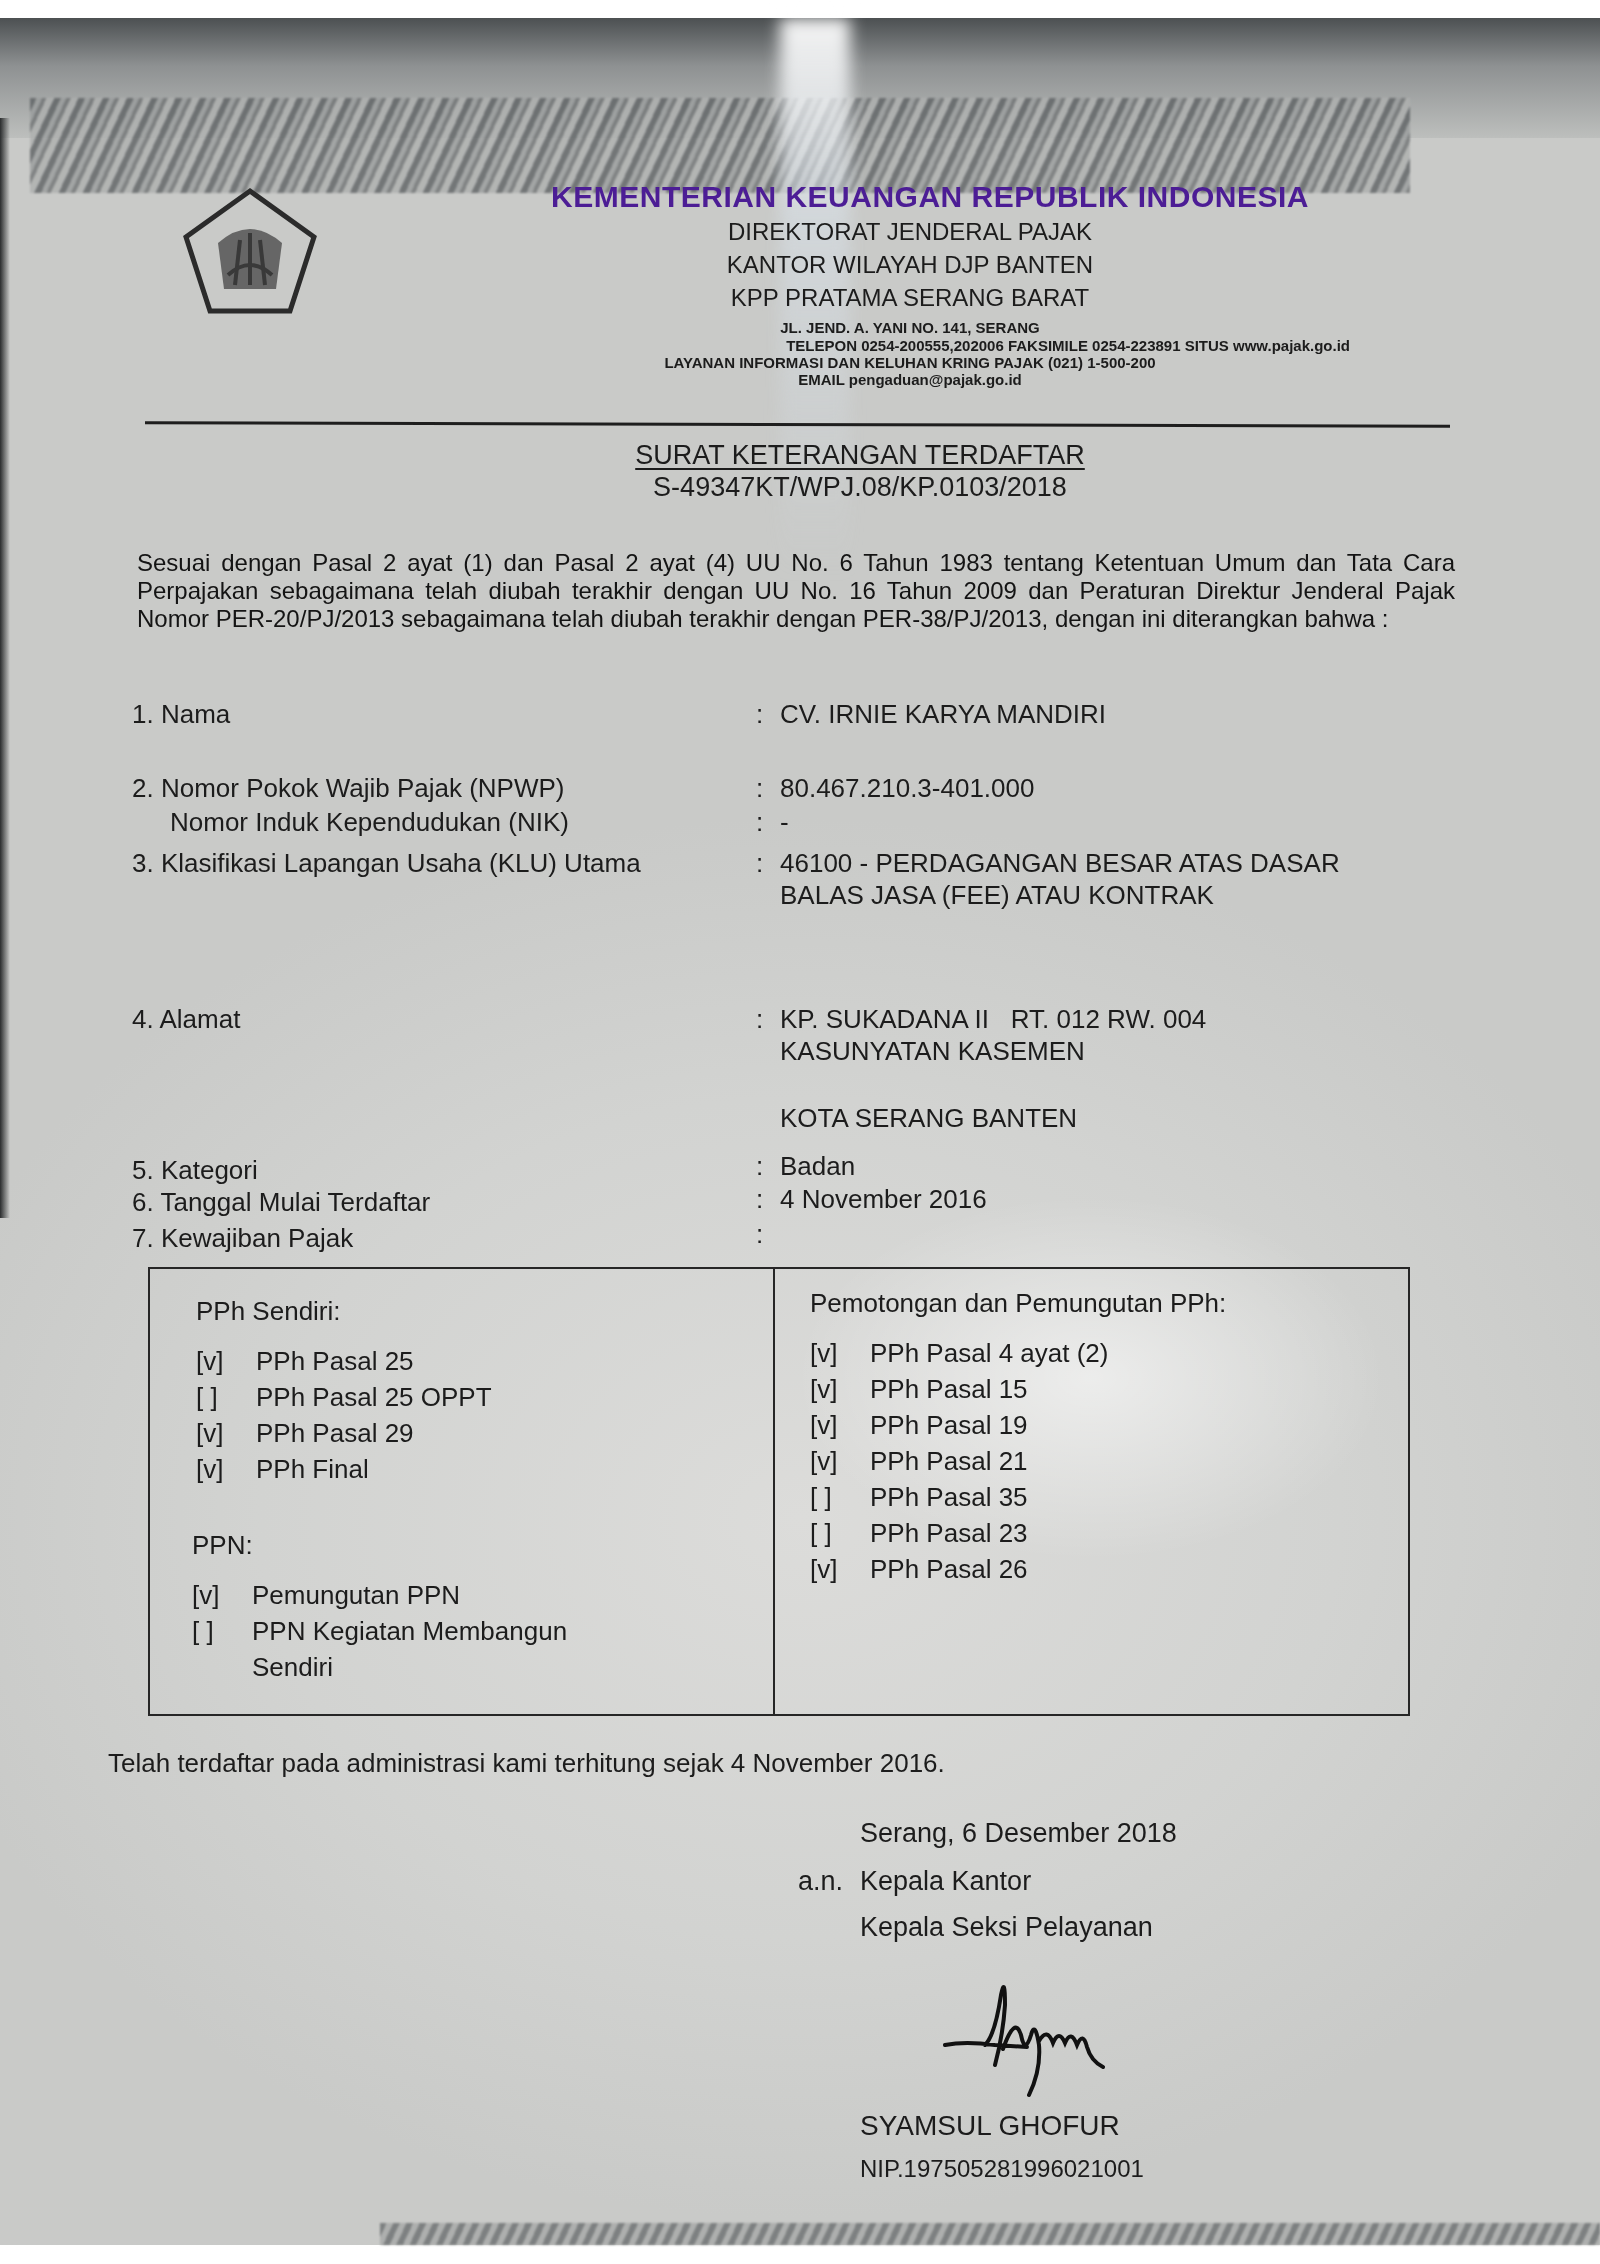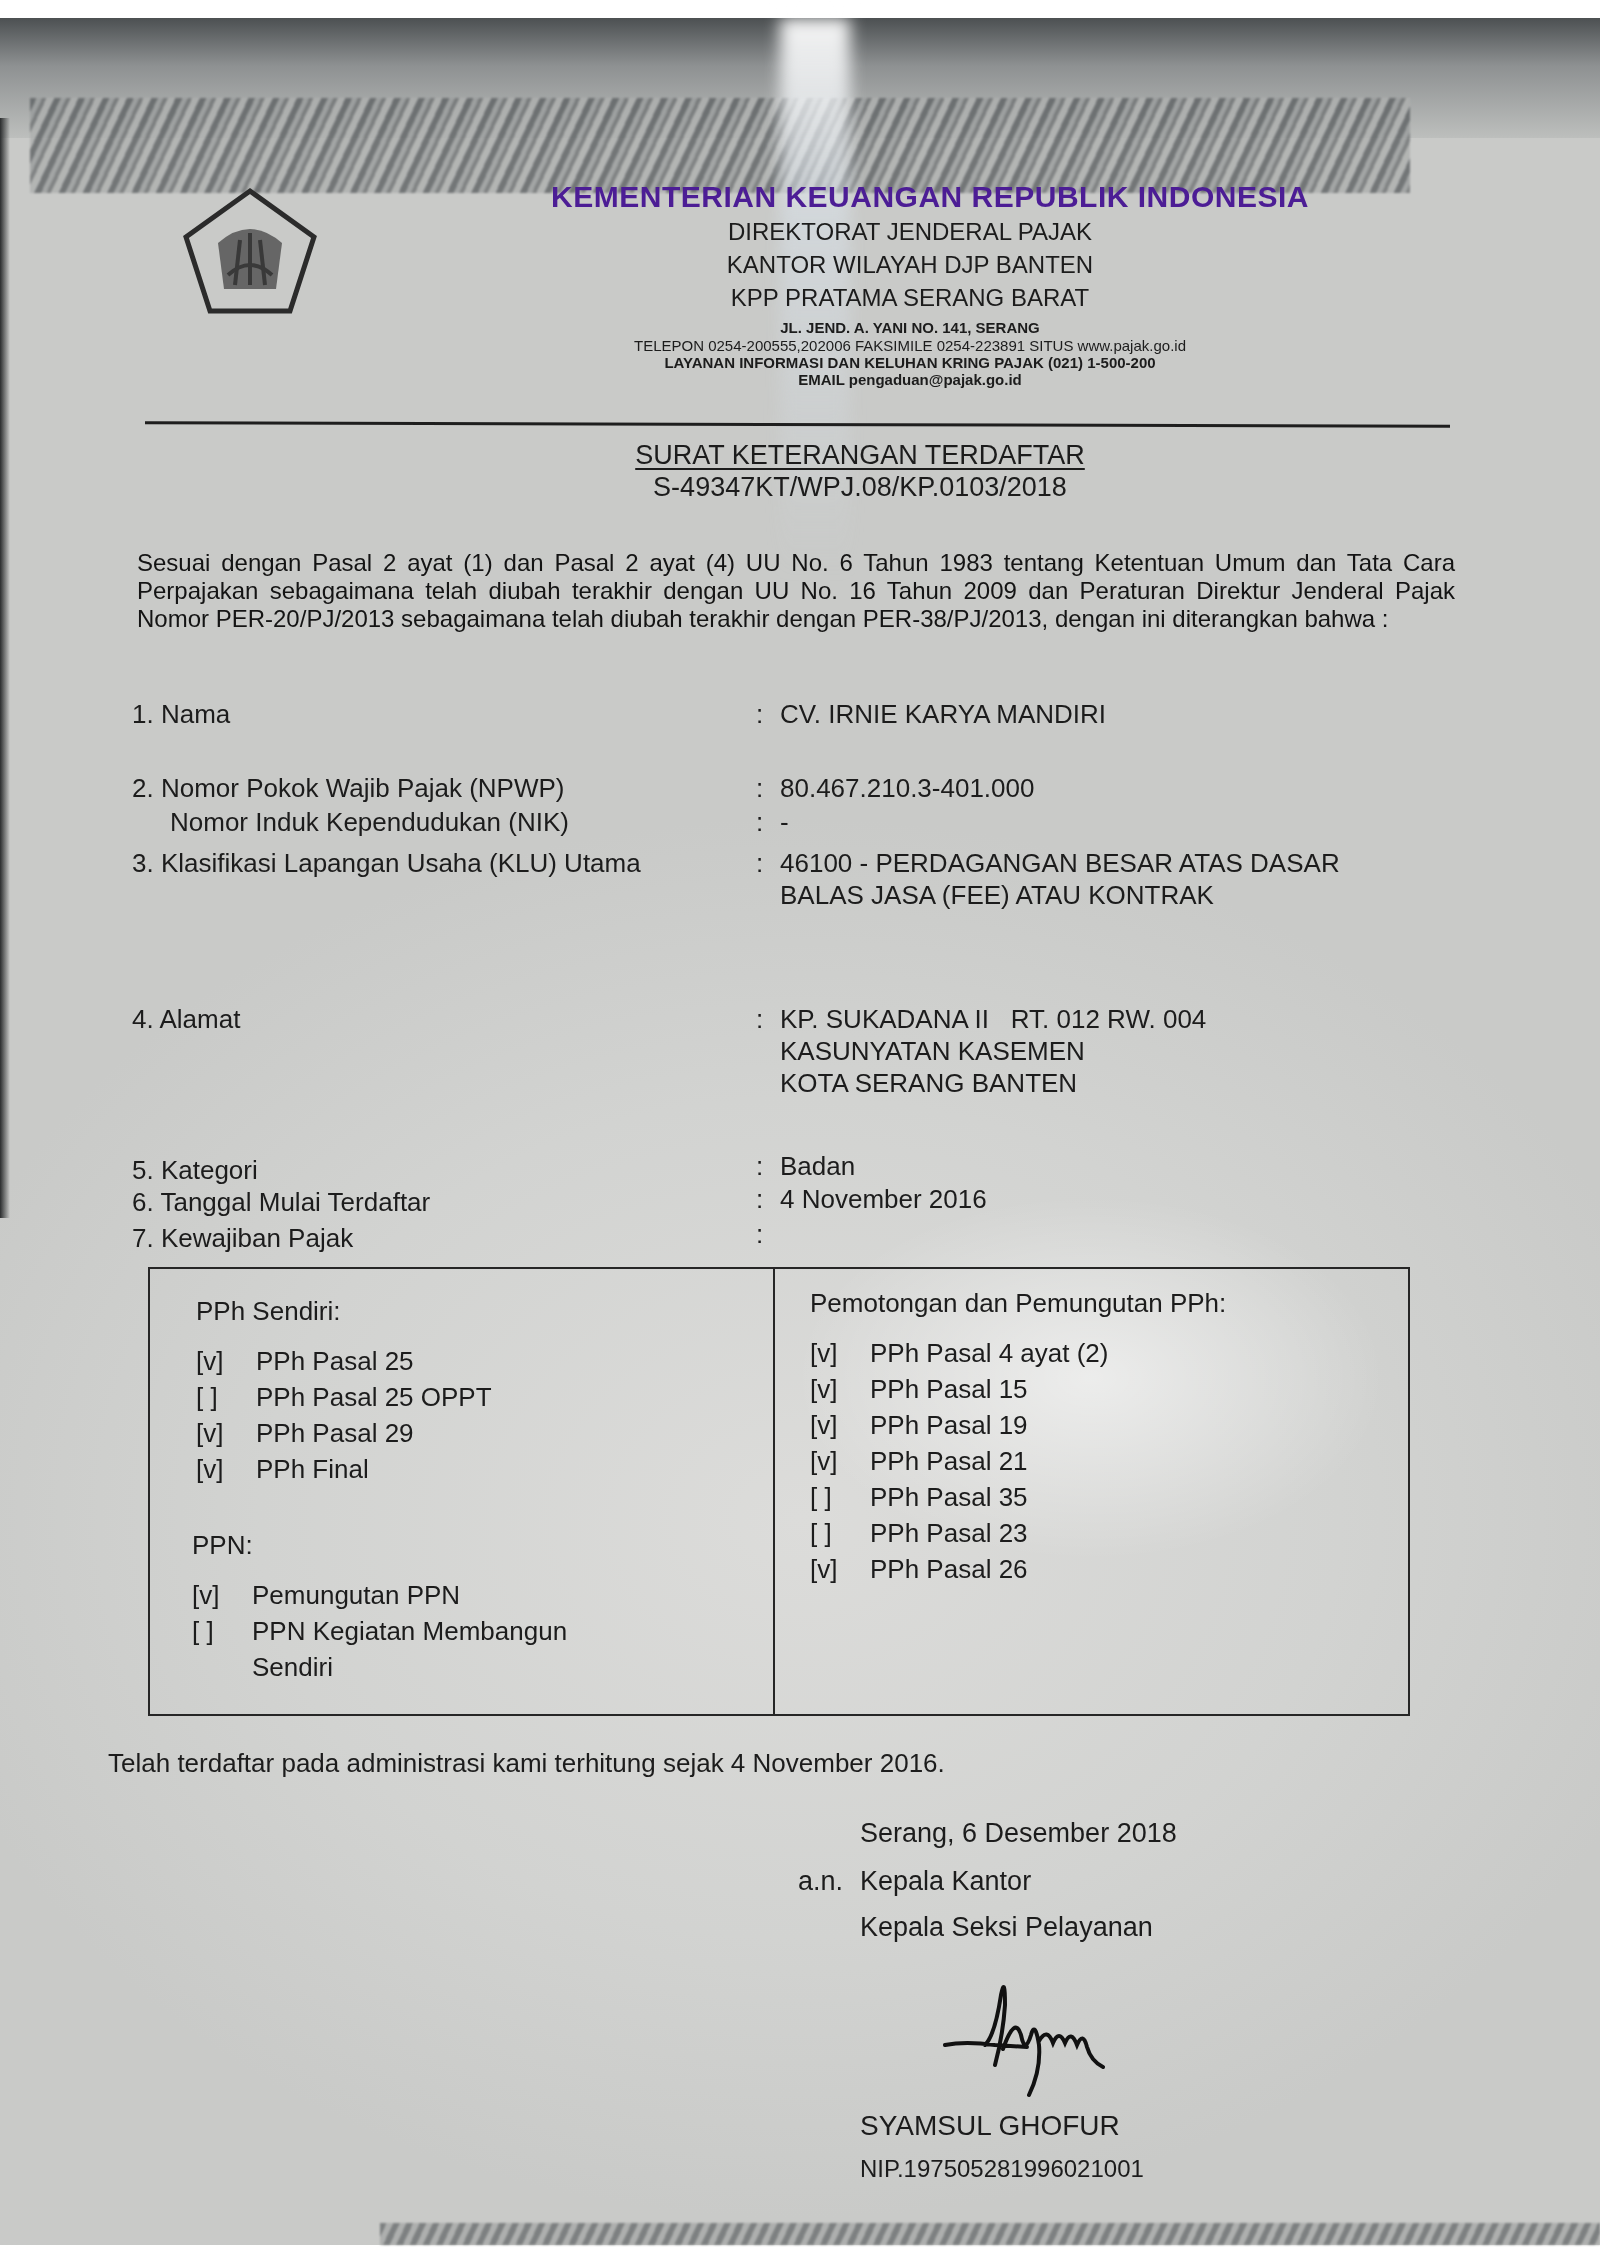--- a/index.html
+++ b/index.html
@@ -49,21 +49,21 @@
     }
     .kop {
       position: absolute; left: 470px; top: 182px; width: 880px;
       text-align: center; line-height: 1;
     }
     .kop .l1 { font-size: 30px; font-weight: bold; letter-spacing: 0.5px; color:#4c1d95; margin-left: 40px; }
     .kop .l2 { font-size: 24px; margin-top: 8px; }
     .kop .l3 { font-size: 24px; margin-top: 9px; }
     .kop .l4 { font-size: 24px; margin-top: 9px; }
     .kop .l5 { font-size: 15px; font-weight: bold; margin-top: 10px; }
-    .kop .l6 { font-size: 15px; font-weight: normal; margin-top: 3px; }
+    .kop .l6 { font-size: 15px; font-weight: bold; margin-top: 3px; text-align: right; }
     .kop .l7 { font-size: 15px; font-weight: bold; margin-top: 2px; }
     .kop .l8 { font-size: 15px; font-weight: bold; margin-top: 2px; }
     .rule {
       position: absolute; left: 145px; top: 423px; width: 1305px; height: 3px;
       background: #1e1e1e; transform: rotate(0.15deg);
     }
     .title-block {
       position: absolute; left: 560px; top: 440px; width: 600px;
       text-align: center; font-size: 27px; line-height: 1.18;
     }
@@ -147,21 +147,21 @@
 
 <div class="row lbl" style="top:847px">3. Klasifikasi Lapangan Usaha (KLU) Utama</div>
 <div class="row colon" style="top:847px">:</div>
 <div class="row val" style="top:847px">46100 - PERDAGANGAN BESAR ATAS DASAR</div>
 <div class="row val" style="top:879px">BALAS JASA (FEE) ATAU KONTRAK</div>
 
 <div class="row lbl" style="top:1003px">4. Alamat</div>
 <div class="row colon" style="top:1003px">:</div>
 <div class="row val" style="top:1003px; white-space:pre">KP. SUKADANA II   RT. 012 RW. 004</div>
 <div class="row val" style="top:1035px">KASUNYATAN KASEMEN</div>
-<div class="row val" style="top:1067px">KOTA SERANG BANTEN</div>
+<div class="row val" style="top:1102px">KOTA SERANG BANTEN</div>
 
 <div class="row lbl" style="top:1154px">5. Kategori</div>
 <div class="row colon" style="top:1150px">:</div>
 <div class="row val" style="top:1150px">Badan</div>
 
 <div class="row lbl" style="top:1186px">6. Tanggal Mulai Terdaftar</div>
 <div class="row colon" style="top:1183px">:</div>
 <div class="row val" style="top:1183px">4 November 2016</div>
 
 <div class="row lbl" style="top:1222px">7. Kewajiban Pajak</div>

